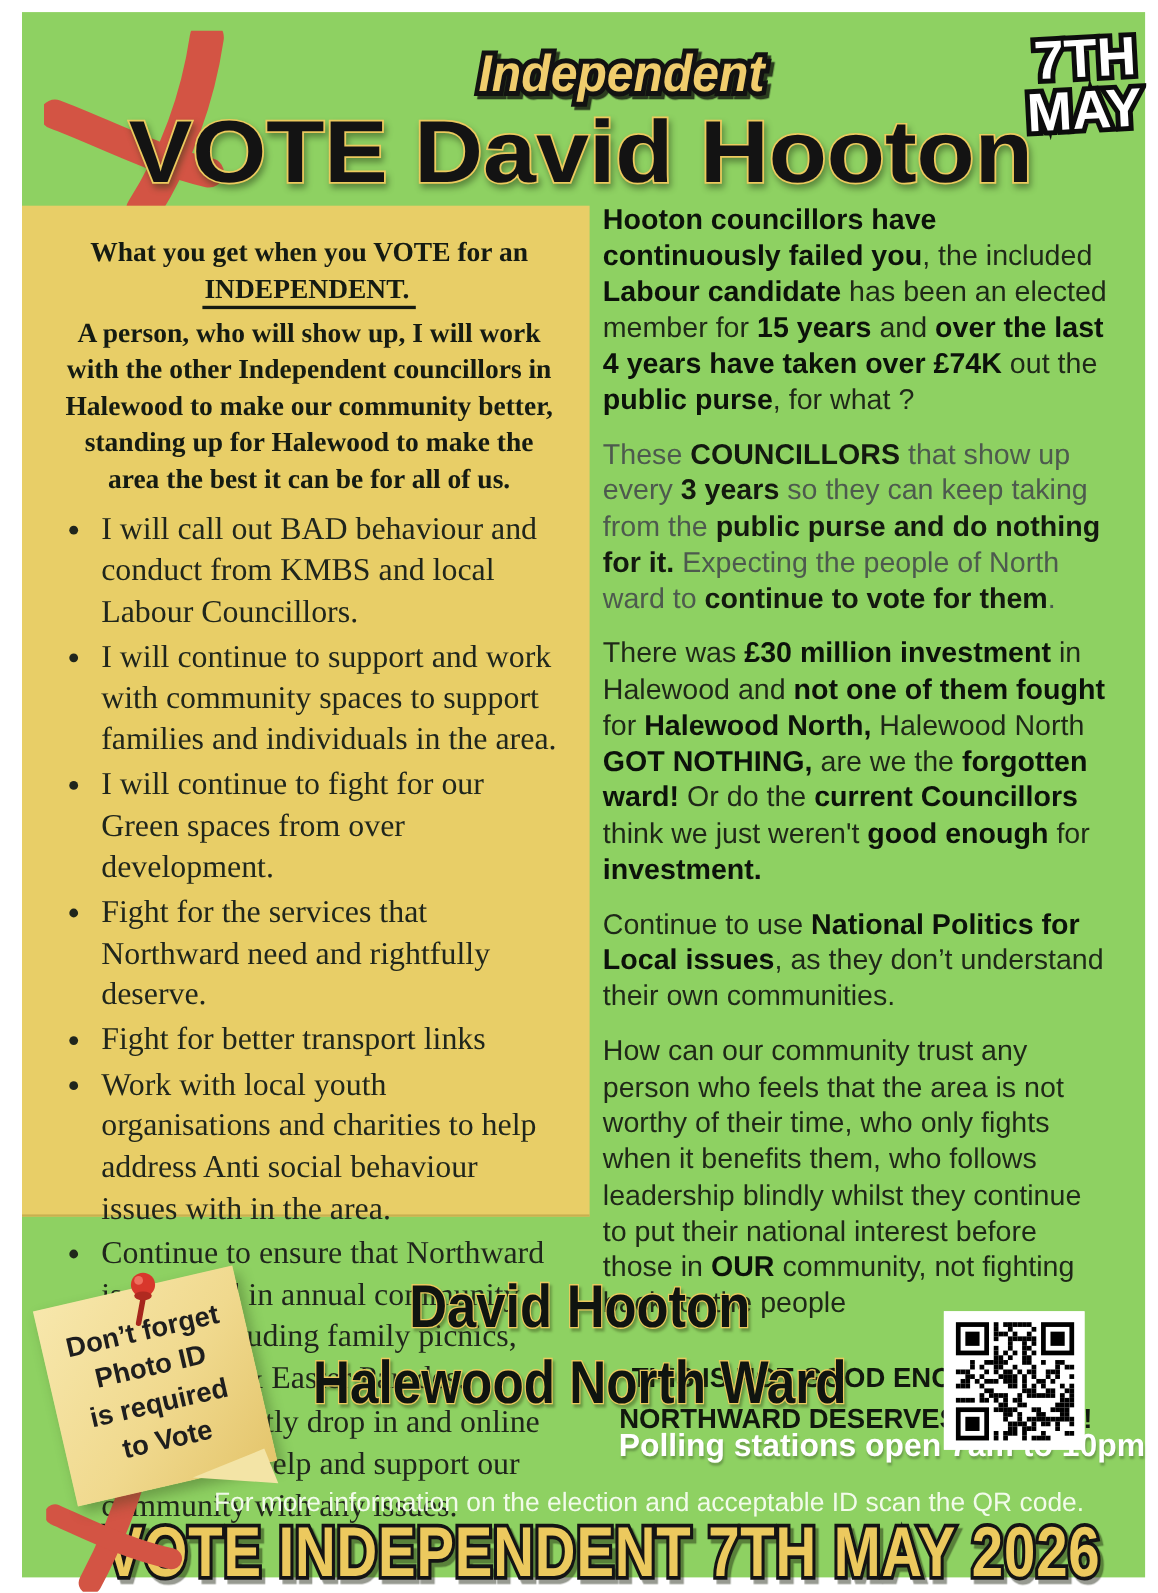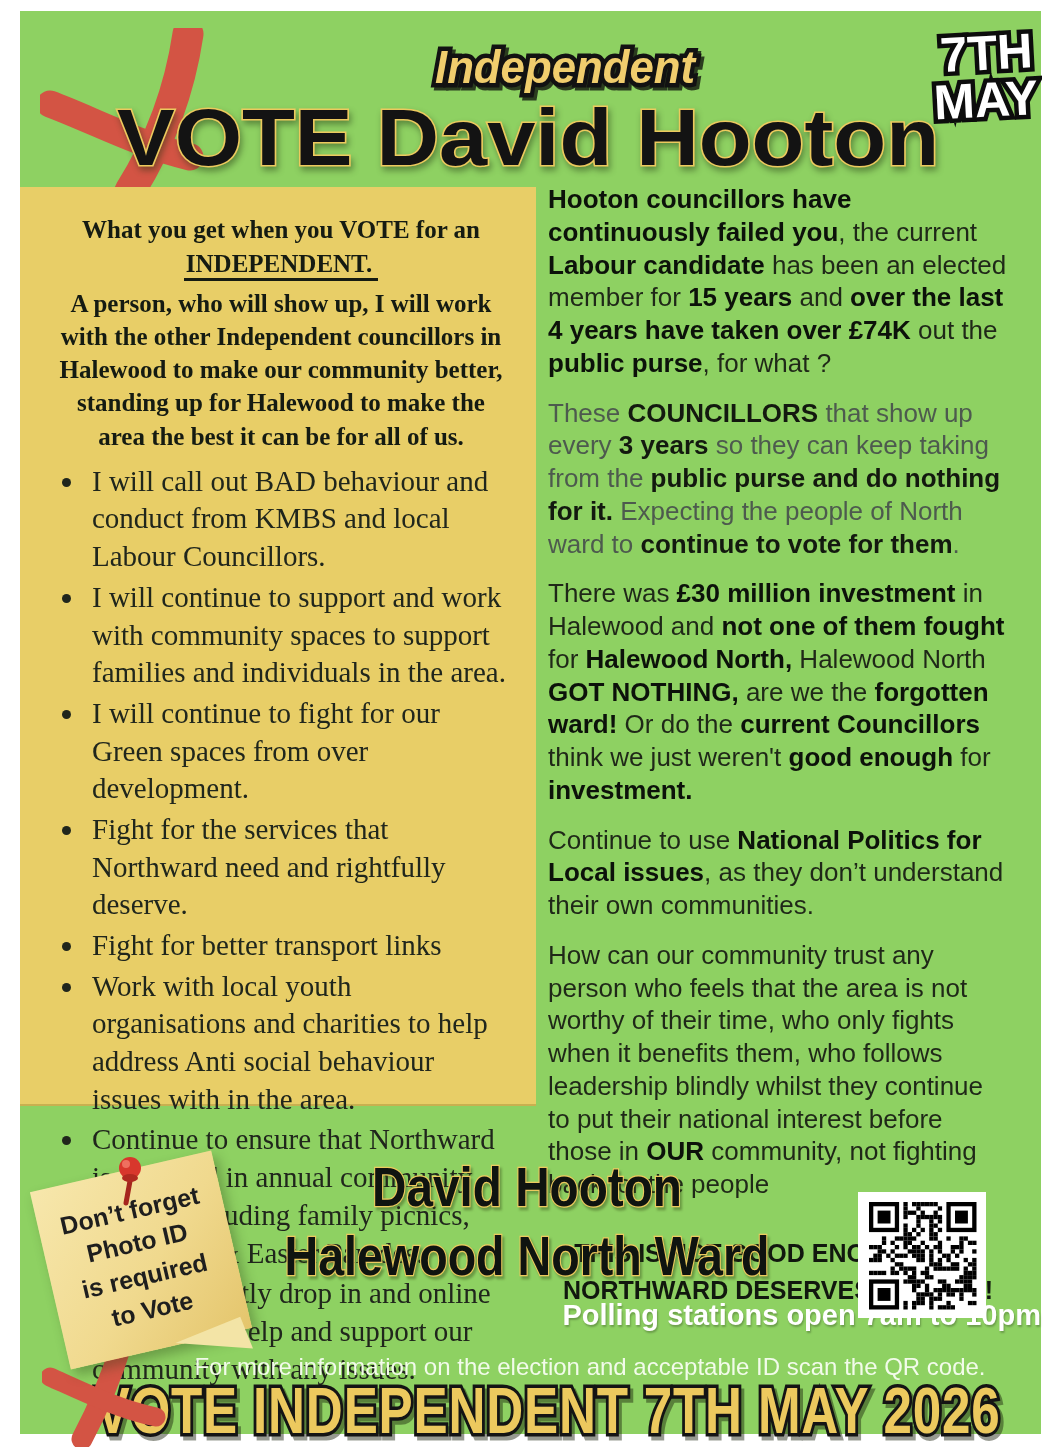--- a/index.html
+++ b/index.html
@@ -101,21 +101,21 @@
           <li>Fight for the services that Northward need and rightfully deserve.</li>
           <li>Fight for better transport links</li>
           <li>Work with local youth organisations and charities to help address Anti social behaviour issues with in the area.</li>
           <li>Continue to ensure that Northward is included in annual community events, including family picnics, Christmas &amp; Easter Parades.</li>
           <li>Run fortnightly drop in and online surgeries to help and support our community with any issues.</li>
         </ul>
     </div>
 
     <div class="abs right-col" id="rc">
 
-    <p class="rc-p"><b>Hooton councillors have continuously failed you</b><span>, the current </span><b>Labour candidate</b><span> has been an elected member for </span><b>15 years</b><span> and </span><b>over the last 4 years have taken over £74K</b><span> out the </span><b>public purse</b><span>, for what ?</span></p>
+    <p class="rc-p"><b>Hooton councillors have continuously failed you</b><span>, the included </span><b>Labour candidate</b><span> has been an elected member for </span><b>15 years</b><span> and </span><b>over the last 4 years have taken over £74K</b><span> out the </span><b>public purse</b><span>, for what ?</span></p>
         <p class="rc-p muted"><span>These </span><b>COUNCILLORS</b><span> that show up every </span><b>3 years</b><span> so they can keep taking from the </span><b>public purse and do nothing for it.</b><span> Expecting the people of North ward to </span><b>continue to vote for them</b><span>.</span></p>
         <p class="rc-p"><span>There was </span><b>£30 million investment</b><span> in Halewood and </span><b>not one of them fought</b><span> for </span><b>Halewood North,</b><span> Halewood North </span><b>GOT NOTHING,</b><span> are we the </span><b>forgotten ward!</b><span> Or do the </span><b>current Councillors</b><span> think we just weren't </span><b>good enough</b><span> for </span><b>investment.</b></p>
         <p class="rc-p"><span>Continue to use </span><b>National Politics for Local issues</b><span>, as they don’t understand their own communities.</span></p>
         <p class="rc-p"><span>How can our community trust any person who feels that the area is not worthy of their time, who only fights when it benefits them, who follows leadership blindly whilst they continue to put their national interest before those in </span><b>OUR</b><span> community, not fighting back for the people</span></p>
         <div class="callout">THIS IS NOT GOOD ENOUGH AND NORTHWARD DESERVES BETTER !</div>
       </div>
 
     <div class="abs note" id="note">
         <div class="note-line">Don’t forget</div>
         <div class="note-line">Photo ID</div>

